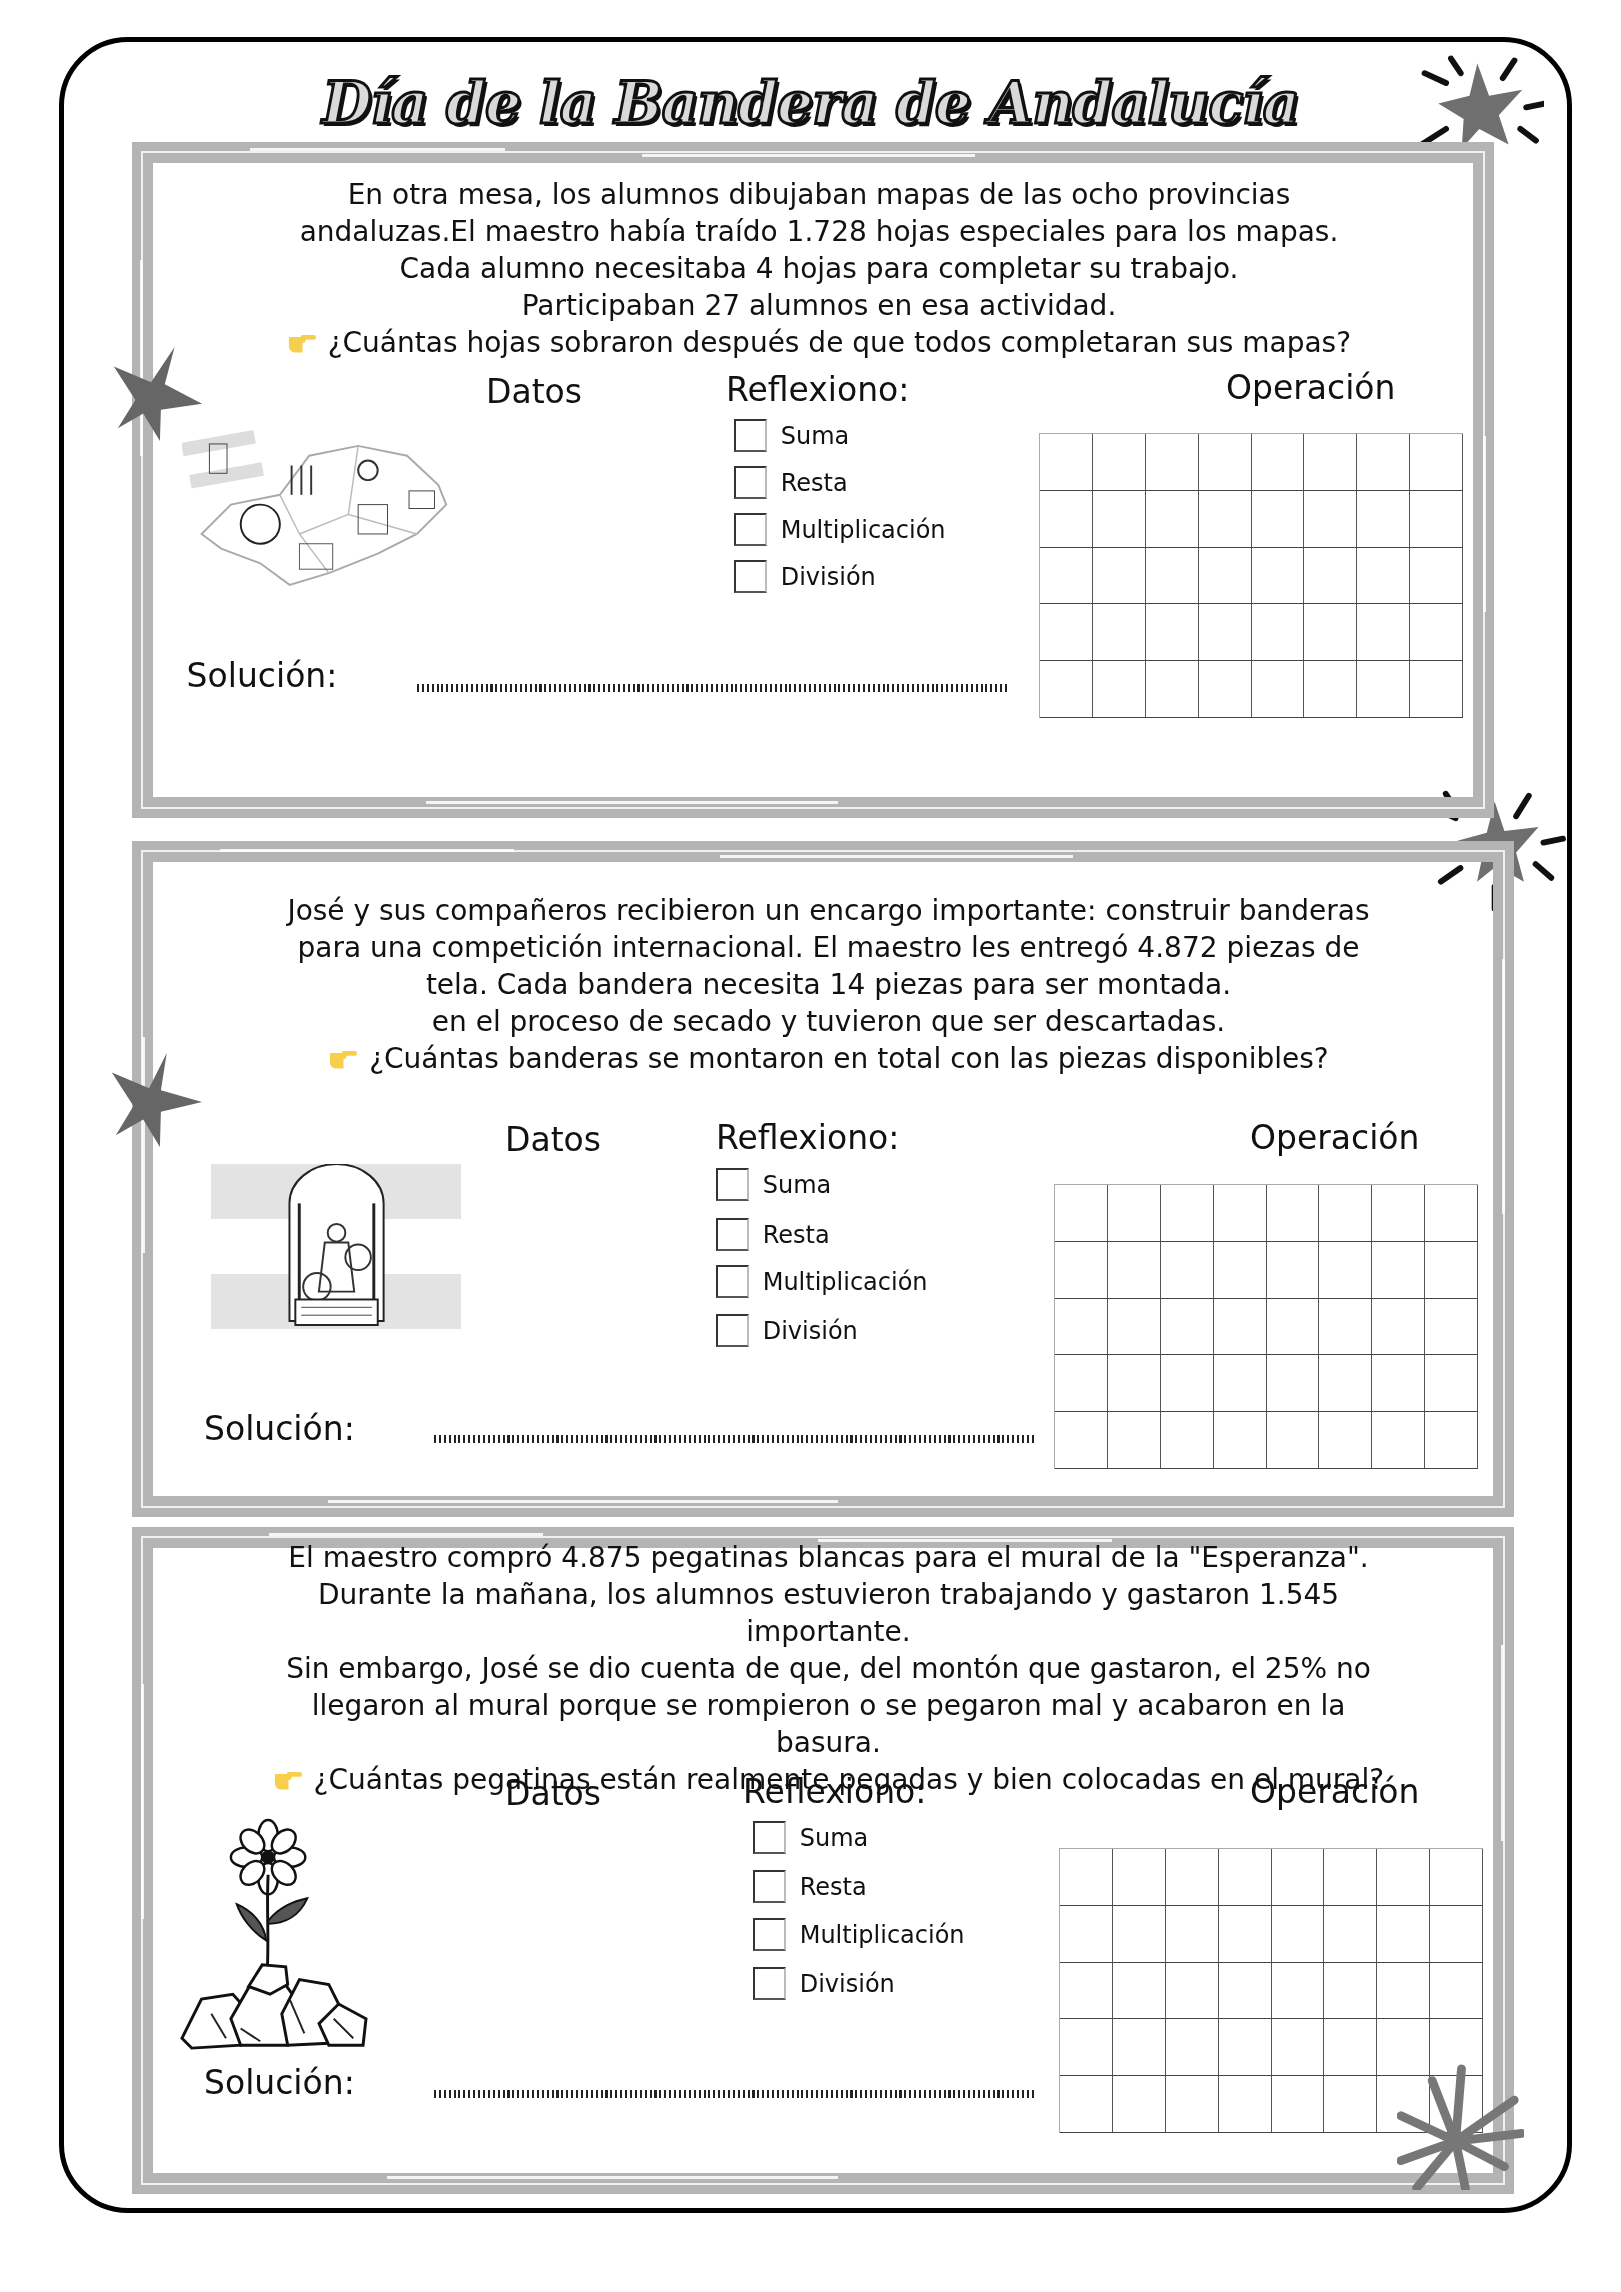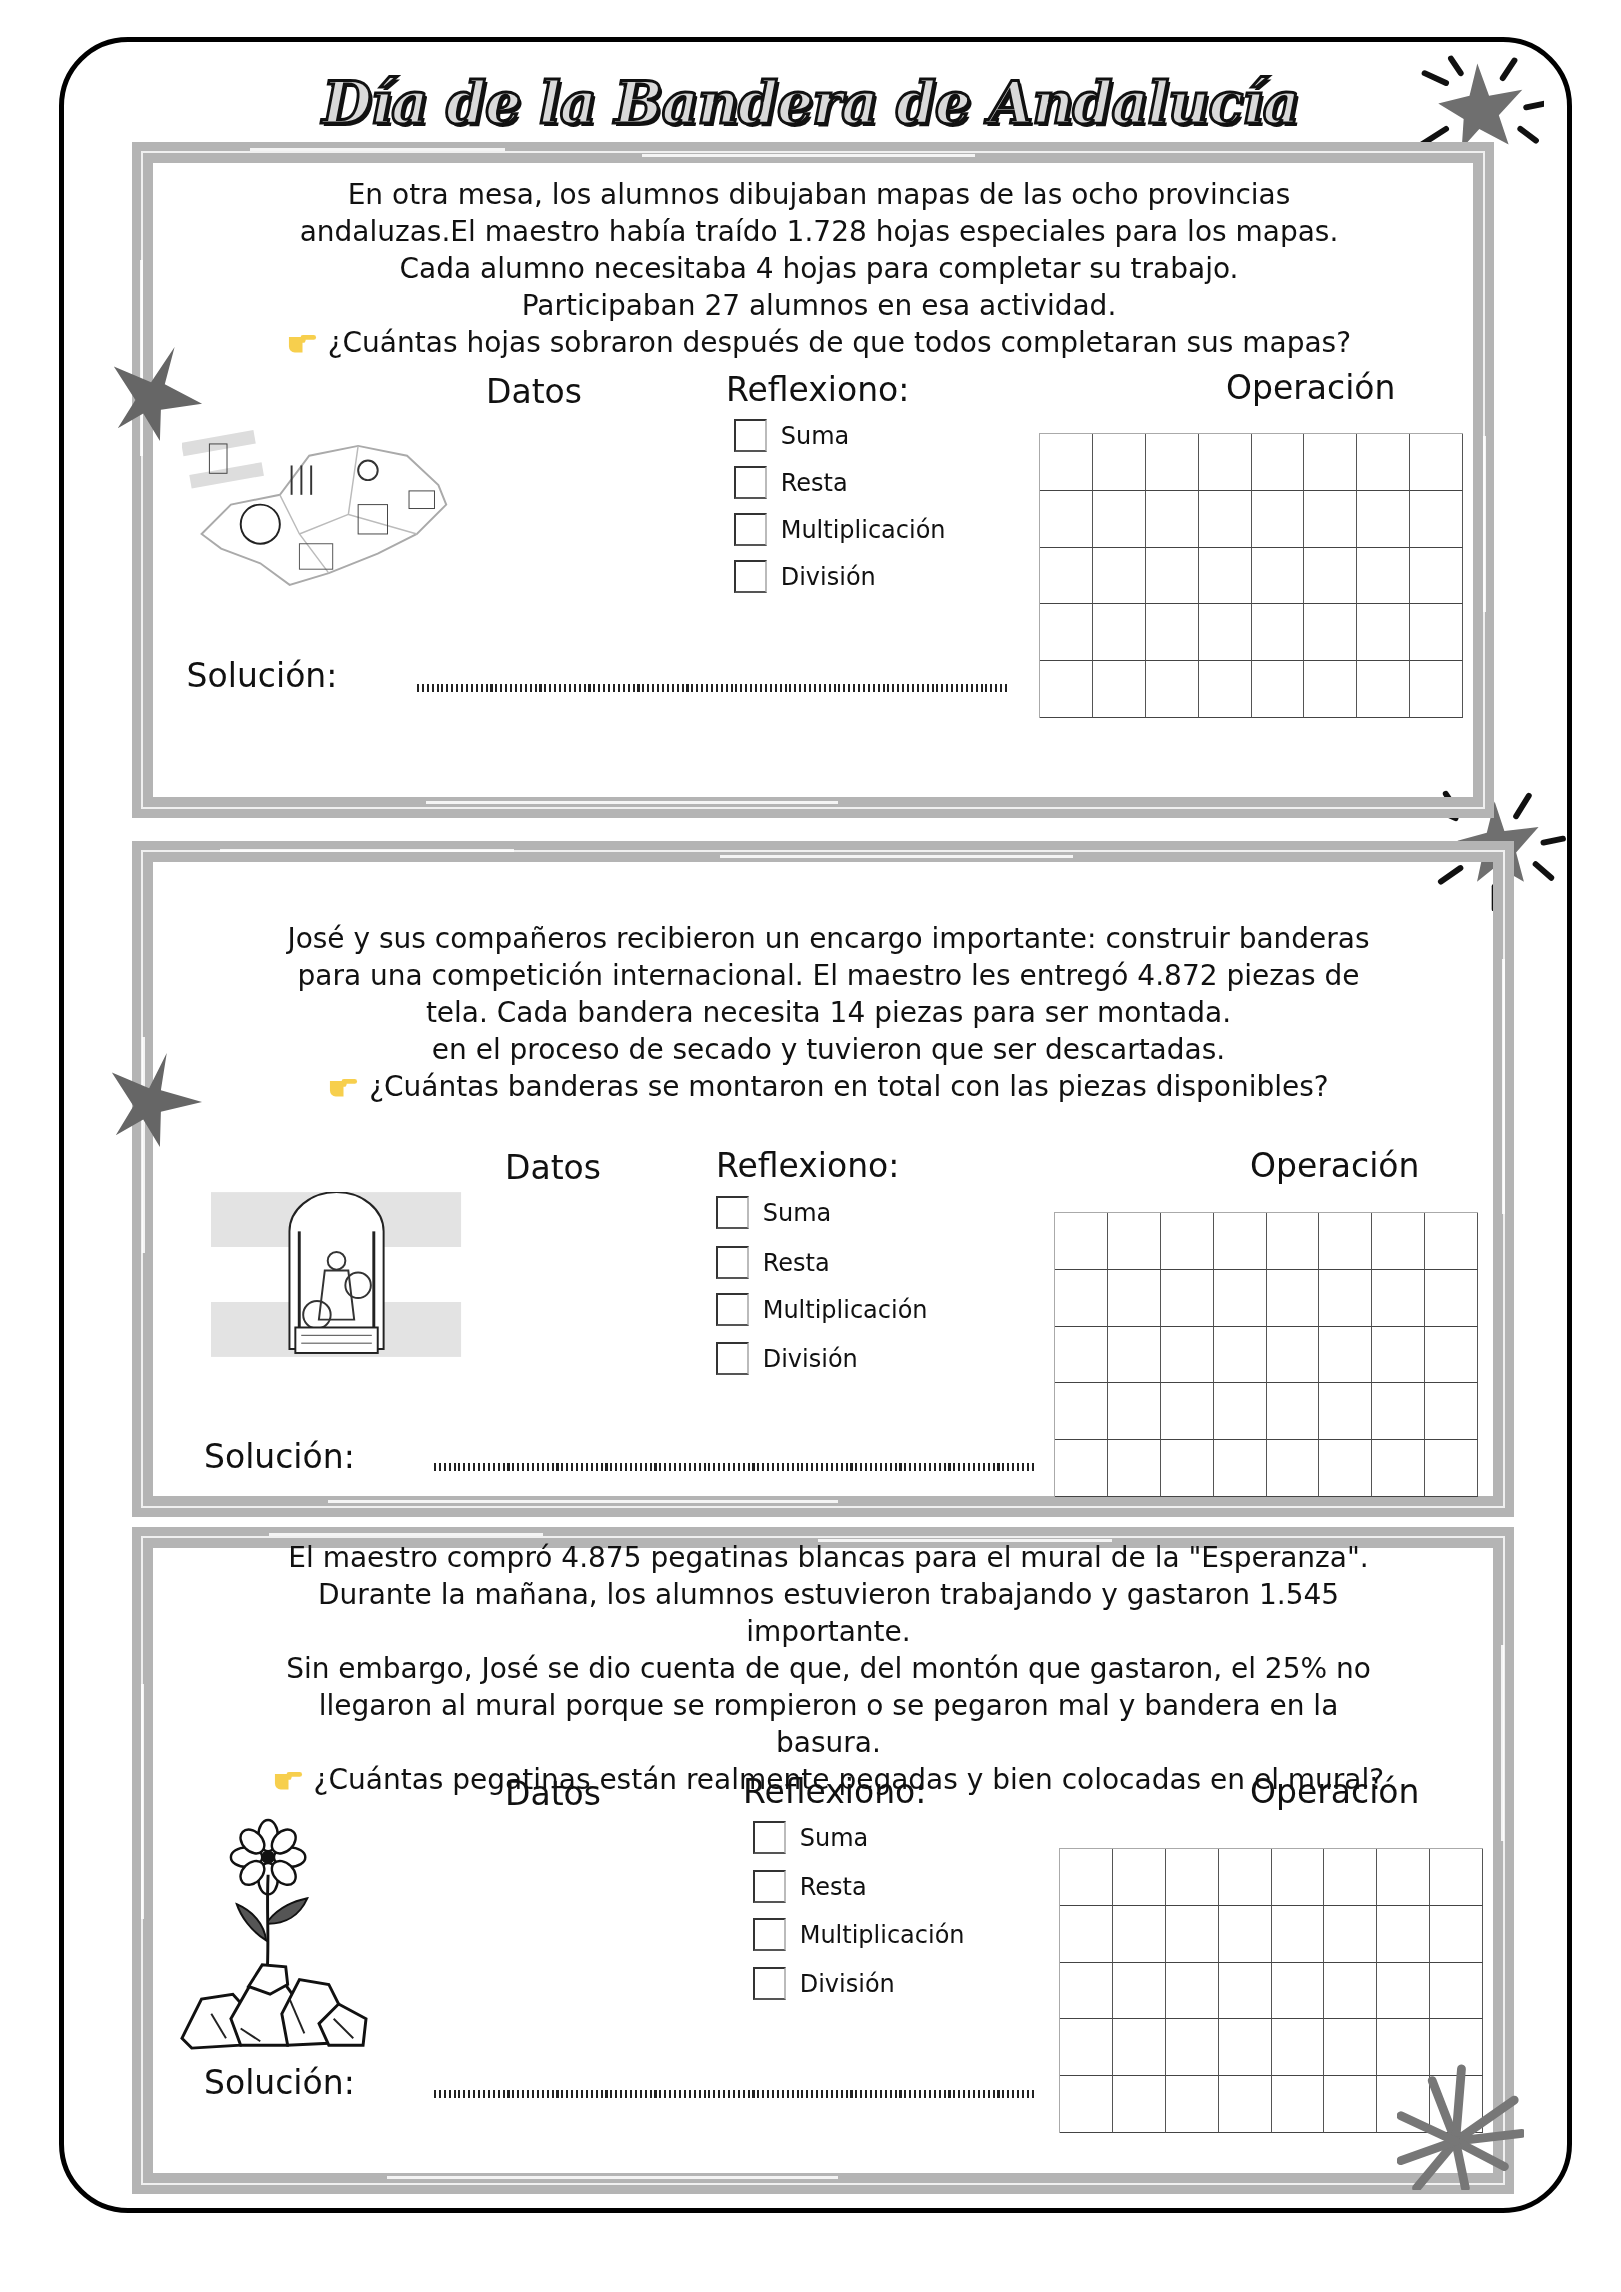--- a/index.html
+++ b/index.html
@@ -190,21 +190,21 @@
   <div class="dotline" style="left:250px;top:508px;width:593px"></div>
 </div>
 
 <div class="frame" style="left:132px;top:841px;width:1382px;height:676px;">
   <span class="streak" style="left:88px;top:7.8px;width:294px"></span>
   <span class="streak" style="left:588px;top:13.7px;width:353px"></span>
   <span class="streak" style="left:196px;top:659px;width:510px"></span>
   <span class="vstreak" style="left:9.8px;top:196px;height:216px"></span>
   <span class="vstreak" style="right:8.8px;top:118px;height:255px"></span>
 </div>
-<div class="section" style="left:167px;top:908px;width:1323px;height:627px;text-decoration:underline;">
+<div class="section" style="left:167px;top:880px;width:1323px;height:627px;text-decoration:underline;">
   <div class="problem" style="top:11.8px;">
     <p>José y sus compañeros recibieron un encargo importante: construir banderas</p>
     <p>para una competición internacional. El maestro les entregó 4.872 piezas de</p>
     <p>tela. Cada bandera necesita 14 piezas para ser montada.</p>
     <p>en el proceso de secado y tuvieron que ser descartadas.</p>
     <p><svg class="hand" viewBox="0 0 32 26">
           <path d="M2 8 h16 a4 4 0 0 1 0 6 h-2 v10 h-8 a6 6 0 0 1 -6 -6 z" fill="#f7cf4d"></path>
           <rect x="14" y="6" width="16" height="5" rx="2.5" fill="#f7cf4d"></rect>
         </svg><span>¿Cuántas banderas se montaron en total con las piezas disponibles?</span></p>
   </div>
@@ -294,21 +294,21 @@
   <span class="streak" style="left:255px;top:649px;width:451px"></span>
   <span class="vstreak" style="left:8.8px;top:157px;height:235px"></span>
   <span class="vstreak" style="right:9.8px;top:118px;height:196px"></span>
 </div>
 <div class="section" style="left:167px;top:1539px;width:1323px;height:647px;">
   <div class="problem" style="top:0;">
     <p>El maestro compró 4.875 pegatinas blancas para el mural de la "Esperanza".</p>
     <p>Durante la mañana, los alumnos estuvieron trabajando y gastaron 1.545</p>
     <p>importante.</p>
     <p>Sin embargo, José se dio cuenta de que, del montón que gastaron, el 25% no</p>
-    <p>llegaron al mural porque se rompieron o se pegaron mal y bandera en la</p>
+    <p>llegaron al mural porque se rompieron o se pegaron mal y acabaron en la</p>
     <p>basura.</p>
     <p><svg class="hand" viewBox="0 0 32 26">
           <path d="M2 8 h16 a4 4 0 0 1 0 6 h-2 v10 h-8 a6 6 0 0 1 -6 -6 z" fill="#f7cf4d"></path>
           <rect x="14" y="6" width="16" height="5" rx="2.5" fill="#f7cf4d"></rect>
         </svg><span>¿Cuántas pegatinas están realmente pegadas y bien colocadas en el mural?</span></p>
   </div>
   <svg class="illus" style="left:4.9px;top:279px" width="201" height="235" viewBox="0 0 205 240">
     <g fill="#fff" stroke="#111" stroke-width="2.5">
       <ellipse cx="98" cy="18" rx="10" ry="16"></ellipse>
         <ellipse cx="98" cy="62" rx="10" ry="16"></ellipse>

